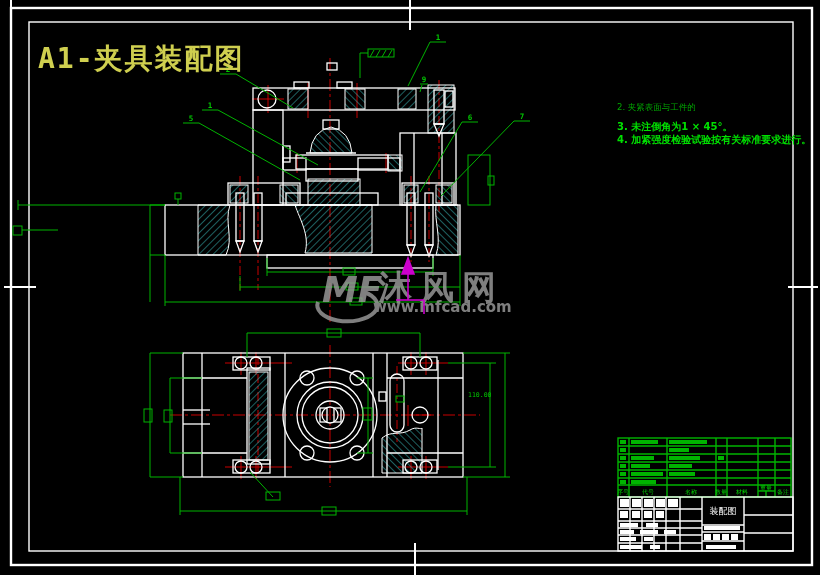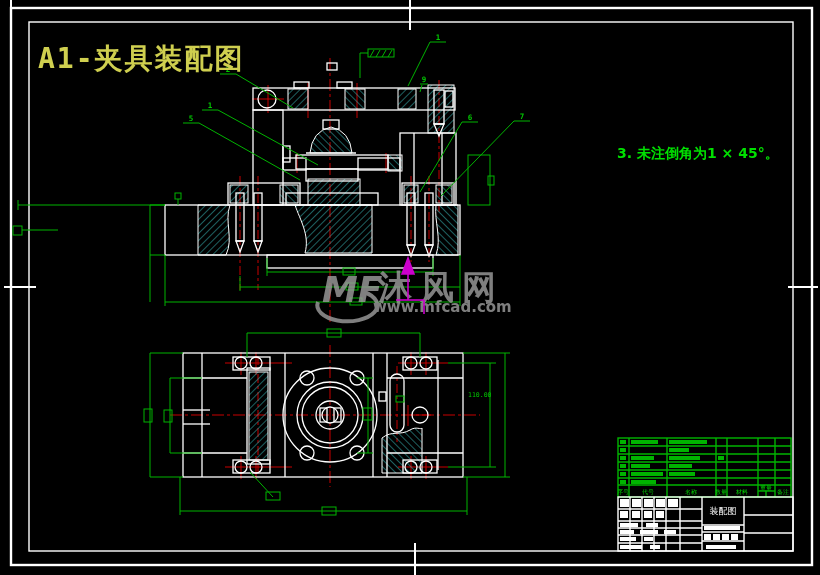--- a/index.html
+++ b/index.html
@@ -4,21 +4,21 @@
 <style>
   html,body{margin:0;padding:0;background:#000;}
   .stage{position:relative;width:820px;height:575px;background:#000;overflow:hidden;
          font-family:"DejaVu Sans",sans-serif;}
   .stage svg{position:absolute;left:0;top:0;}
   .cad-title{position:absolute;left:38px;top:40px;font-size:28px;letter-spacing:2px;
              color:#cfcf4f;font-family:"DejaVu Sans Mono",monospace;font-weight:bold;}
   .notes{position:absolute;left:617px;top:101px;width:150px;color:#00a800;
          font-size:8.5px;line-height:13px;white-space:nowrap;}
   .notes .nh{padding-left:30px;color:#00c000;}
-  .notes .bold{color:#00e000;font-weight:bold;font-size:14px;margin-top:40px;}
+  .notes .bold{color:#00e000;font-weight:bold;font-size:10px;}
   .notes .gap{height:6px;}
 </style>
 </head>
 <body>
 
 <div class="stage">
 
 <svg width="820" height="575" viewBox="0 0 820 575">
   <defs>
     <pattern id="hA" width="5" height="5" patternUnits="userSpaceOnUse" patternTransform="rotate(45)">
@@ -377,17 +377,19 @@
     <path d="M402,274 L408,258 L414,274 Z"></path>
     <line x1="408" y1="272" x2="408" y2="300"></line>
     <line x1="396" y1="300" x2="424" y2="300" fill="none"></line>
     <line x1="424" y1="300" x2="424" y2="314" fill="none"></line>
   </g>
 </svg>
 
 <div class="cad-title">A1-夹具装配图</div>
 
 <div class="notes">
+  <div>2. 夹紧表面与工件的</div>
   <div class="gap"></div>
   <div class="bold">3. 未注倒角为1 × 45°。</div>
+  <div class="bold">4. 加紧强度检验试验按有关标准要求进行。</div>
 </div>
 
 </div>
 
 </body></html>

